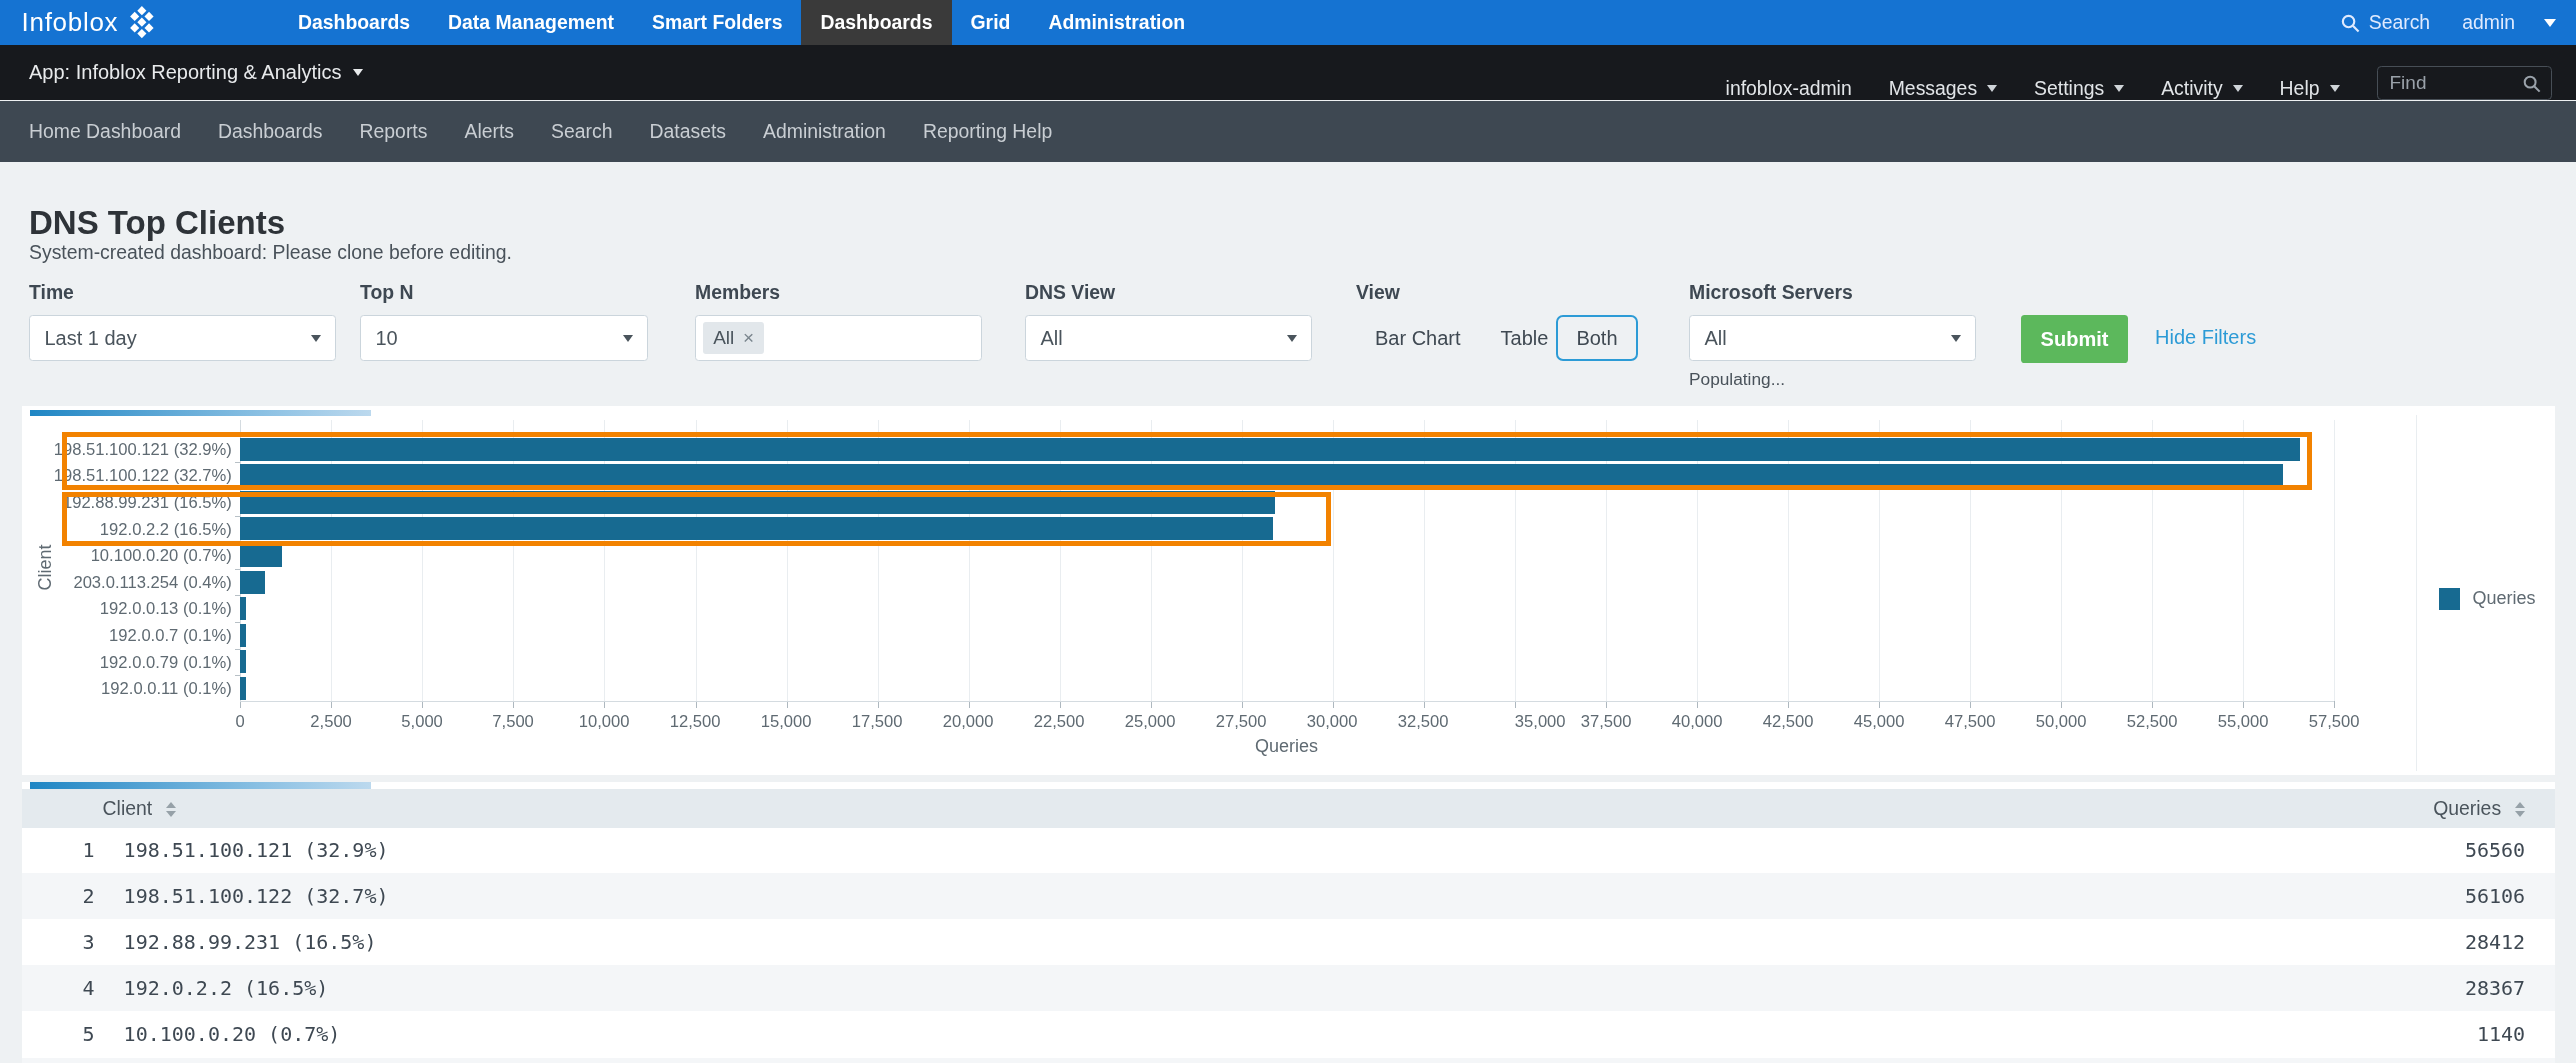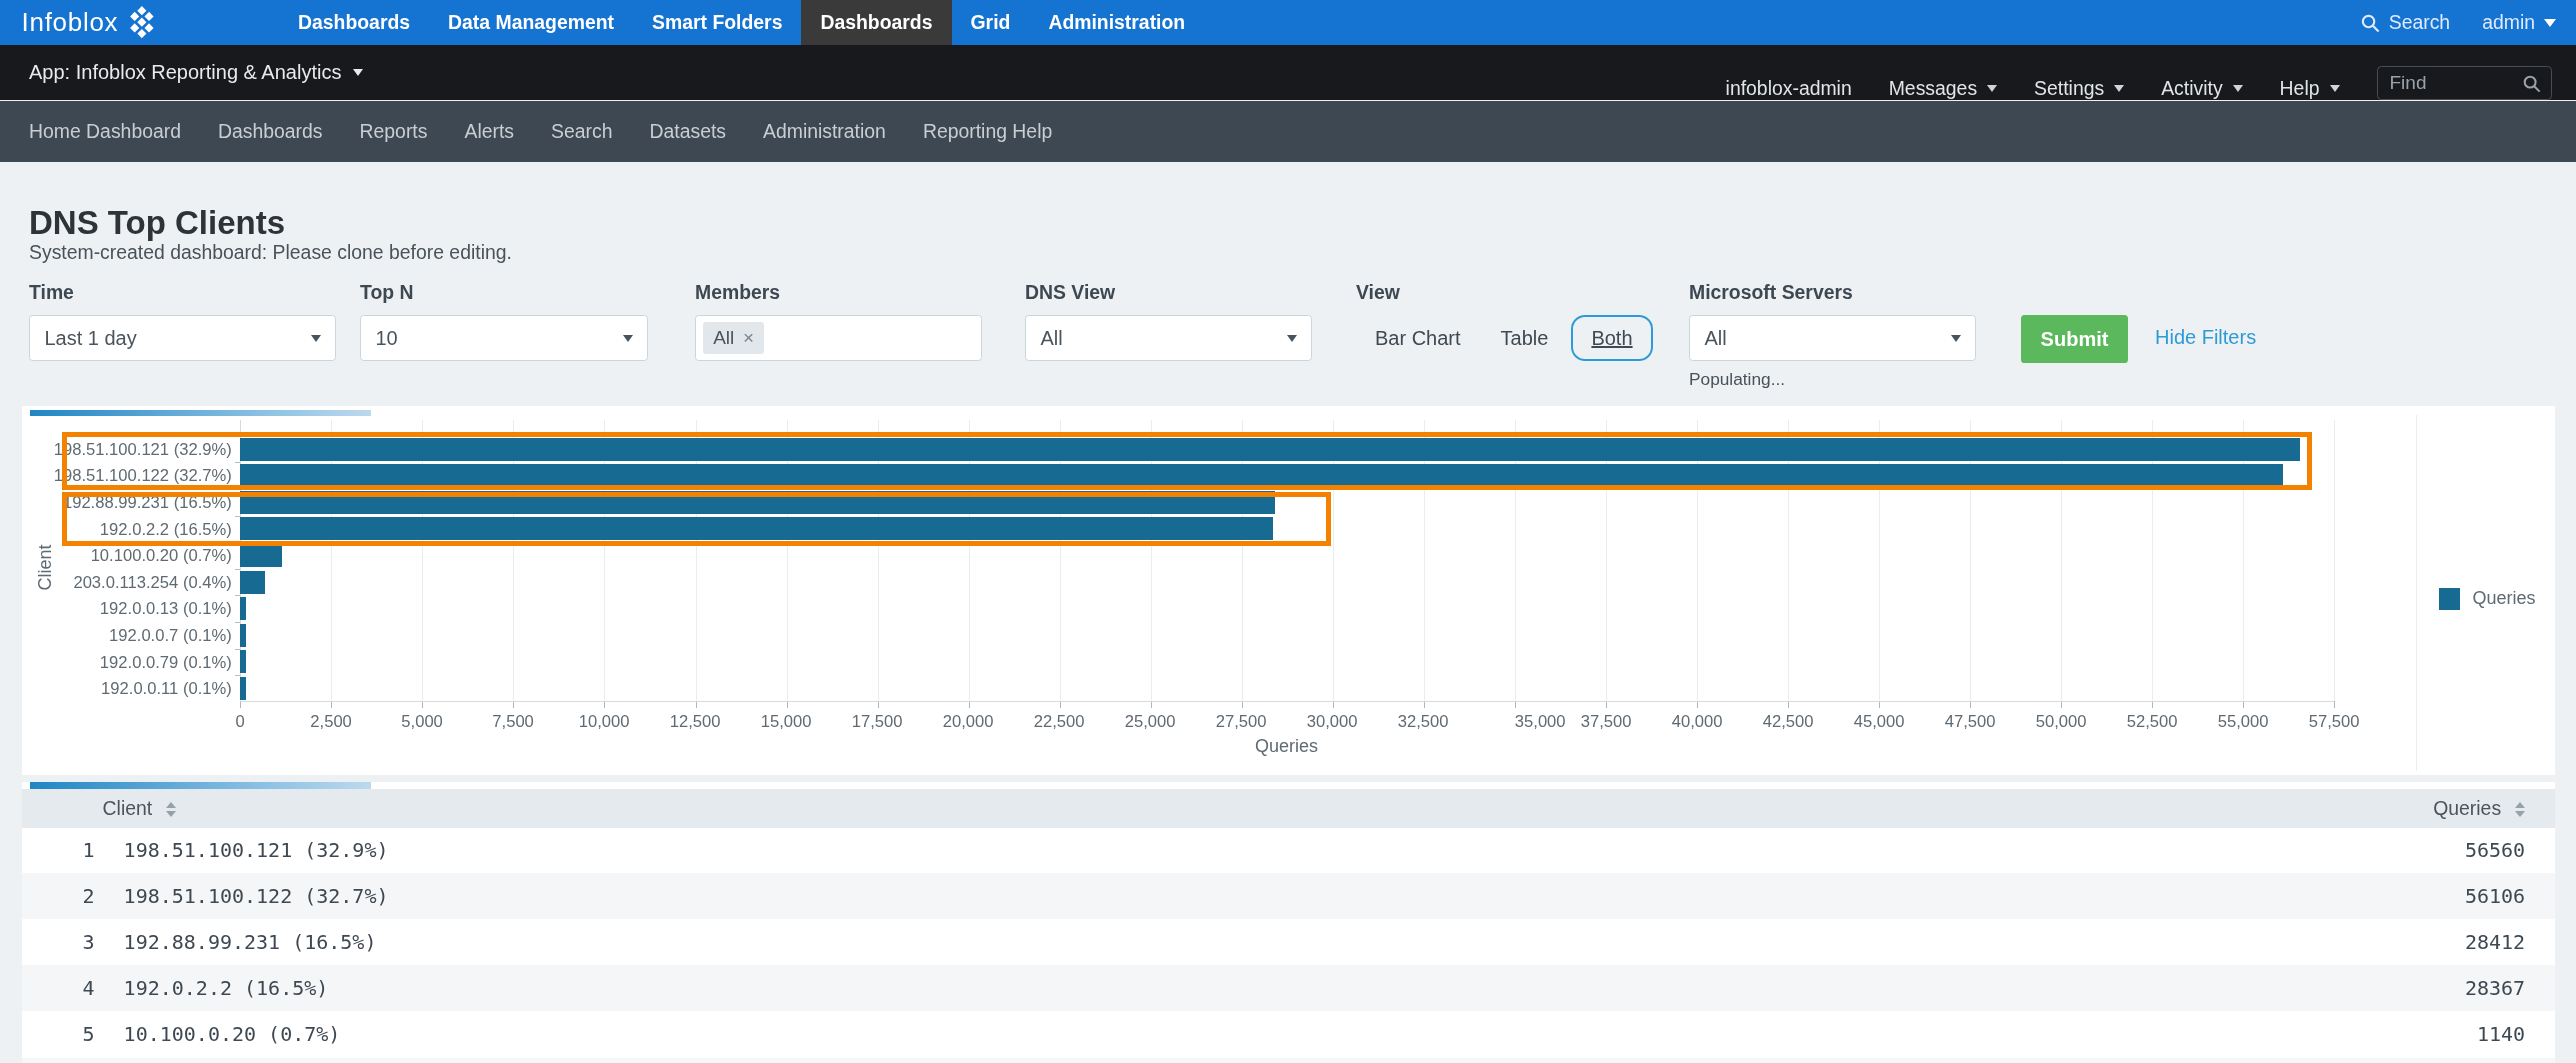--- a/index.html
+++ b/index.html
@@ -8,21 +8,21 @@
 
   
   .topnav{position:absolute;left:0;top:0;width:100%;height:45px;background:#1573d2;}
   .logo{position:absolute;left:21.6px;top:0;height:45px;display:flex;align-items:center;gap:7.2px;color:#fff;}
   .logo-text{font-size:26px;font-weight:400;letter-spacing:0.7px;}
   .topnav-items{position:absolute;left:279px;top:0;height:45px;display:flex;align-items:stretch;gap:0;}
   .topnav-item{display:flex;align-items:center;padding:0 19px;color:#fff;font-size:19.4px;font-weight:700;cursor:pointer;}
   .topnav-item.active{background:#3a3a3a;}
   .topnav-right{position:absolute;right:20px;top:0;height:45px;display:flex;align-items:center;gap:32px;}
   .tn-search{display:flex;align-items:center;gap:8.6px;color:#dfeafe;font-size:19.4px;cursor:pointer;}
-  .tn-user{display:flex;align-items:center;gap:9px;color:#dfeafe;font-size:19.4px;cursor:pointer;}
+  .tn-user{display:flex;align-items:center;gap:29px;color:#dfeafe;font-size:19.4px;cursor:pointer;}
   .caret{width:0;height:0;border-left:6.5px solid transparent;border-right:6.5px solid transparent;border-top:8px solid #fff;display:inline-block;}
 
   
   .appbar{position:absolute;left:0;top:45px;width:100%;height:55px;background:#17191d;}
   .app-selector{position:absolute;left:29px;top:0;height:55px;display:flex;align-items:center;gap:11.5px;color:#e8eaec;font-size:20px;cursor:pointer;}
   .app-selector .caret{border-top-color:#e8eaec;border-left-width:5.8px;border-right-width:5.8px;border-top-width:7.2px;}
   .appbar-right{position:absolute;right:24.5px;top:0;height:55px;display:flex;align-items:flex-end;gap:37px;}
   .ab-item{display:flex;align-items:center;gap:10px;color:#e2e5e8;font-size:19.4px;cursor:pointer;}
   .ab-item .caret{border-top-color:#cfd4d8;border-left-width:5.8px;border-right-width:5.8px;border-top-width:7.2px;}
   .find-box{width:153px;height:32px;border:1.4px solid #474e56;border-radius:4.3px;display:flex;align-items:center;padding:0 10px;gap:5.8px;}
@@ -49,21 +49,21 @@
           display:flex;align-items:center;justify-content:space-between;padding:0 14.4px;font-size:20px;color:#4a545c;
           box-sizing:border-box;cursor:pointer;}
   .select .caret{border-top-color:#4a545c;border-left-width:5.8px;border-right-width:5.8px;border-top-width:7.2px;}
   .members-input{position:absolute;left:695px;top:315px;width:287px;height:46px;background:#fff;border:1.4px solid #cbd5dc;
                  border-radius:3.6px;display:flex;align-items:center;padding:0 7.2px;box-sizing:border-box;cursor:text;}
   .chip{background:#e2e7eb;border-radius:2.9px;padding:5px 10px;font-size:19px;color:#4a545c;display:flex;align-items:center;gap:8.6px;}
   .chip .x{color:#7a858d;cursor:pointer;font-size:19px;}
   .view-group{position:absolute;left:1375px;top:315px;height:46px;display:flex;align-items:center;}
   .view-option{font-size:20px;color:#3f4952;cursor:pointer;}
   .view-option.opt1{margin-left:40px;}
-  .view-option.selected{margin-left:23px;border:2.2px solid #2c9bd6;border-radius:14px;padding:9.4px 18px;text-decoration:underline;}
+  .view-option.selected{margin-left:8px;border:2.2px solid #2c9bd6;border-radius:7px;padding:9.4px 18px;}
   .submit-btn{position:absolute;left:2021px;top:315px;width:107px;height:48px;background:#5cb85c;border:none;border-radius:3.6px;
               color:#fff;font-size:20px;font-weight:700;display:flex;align-items:center;justify-content:center;cursor:pointer;}
   .hide-filters{position:absolute;left:2155px;top:326px;font-size:20px;color:#2c9bd6;cursor:pointer;}
   .populating{position:absolute;left:1689px;top:369px;font-size:17.3px;color:#49525a;}
 
   
   .chart-panel{position:absolute;left:21.6px;top:406px;width:2533px;height:369px;background:#fff;}
   .table-panel{position:absolute;left:21.6px;top:782px;width:2533px;height:282px;background:#fff;overflow:hidden;}
   .loadline{position:absolute;height:6.5px;background:linear-gradient(90deg,#1f86c4,#8ec2e4 70%,#bcd9ee);}
 

